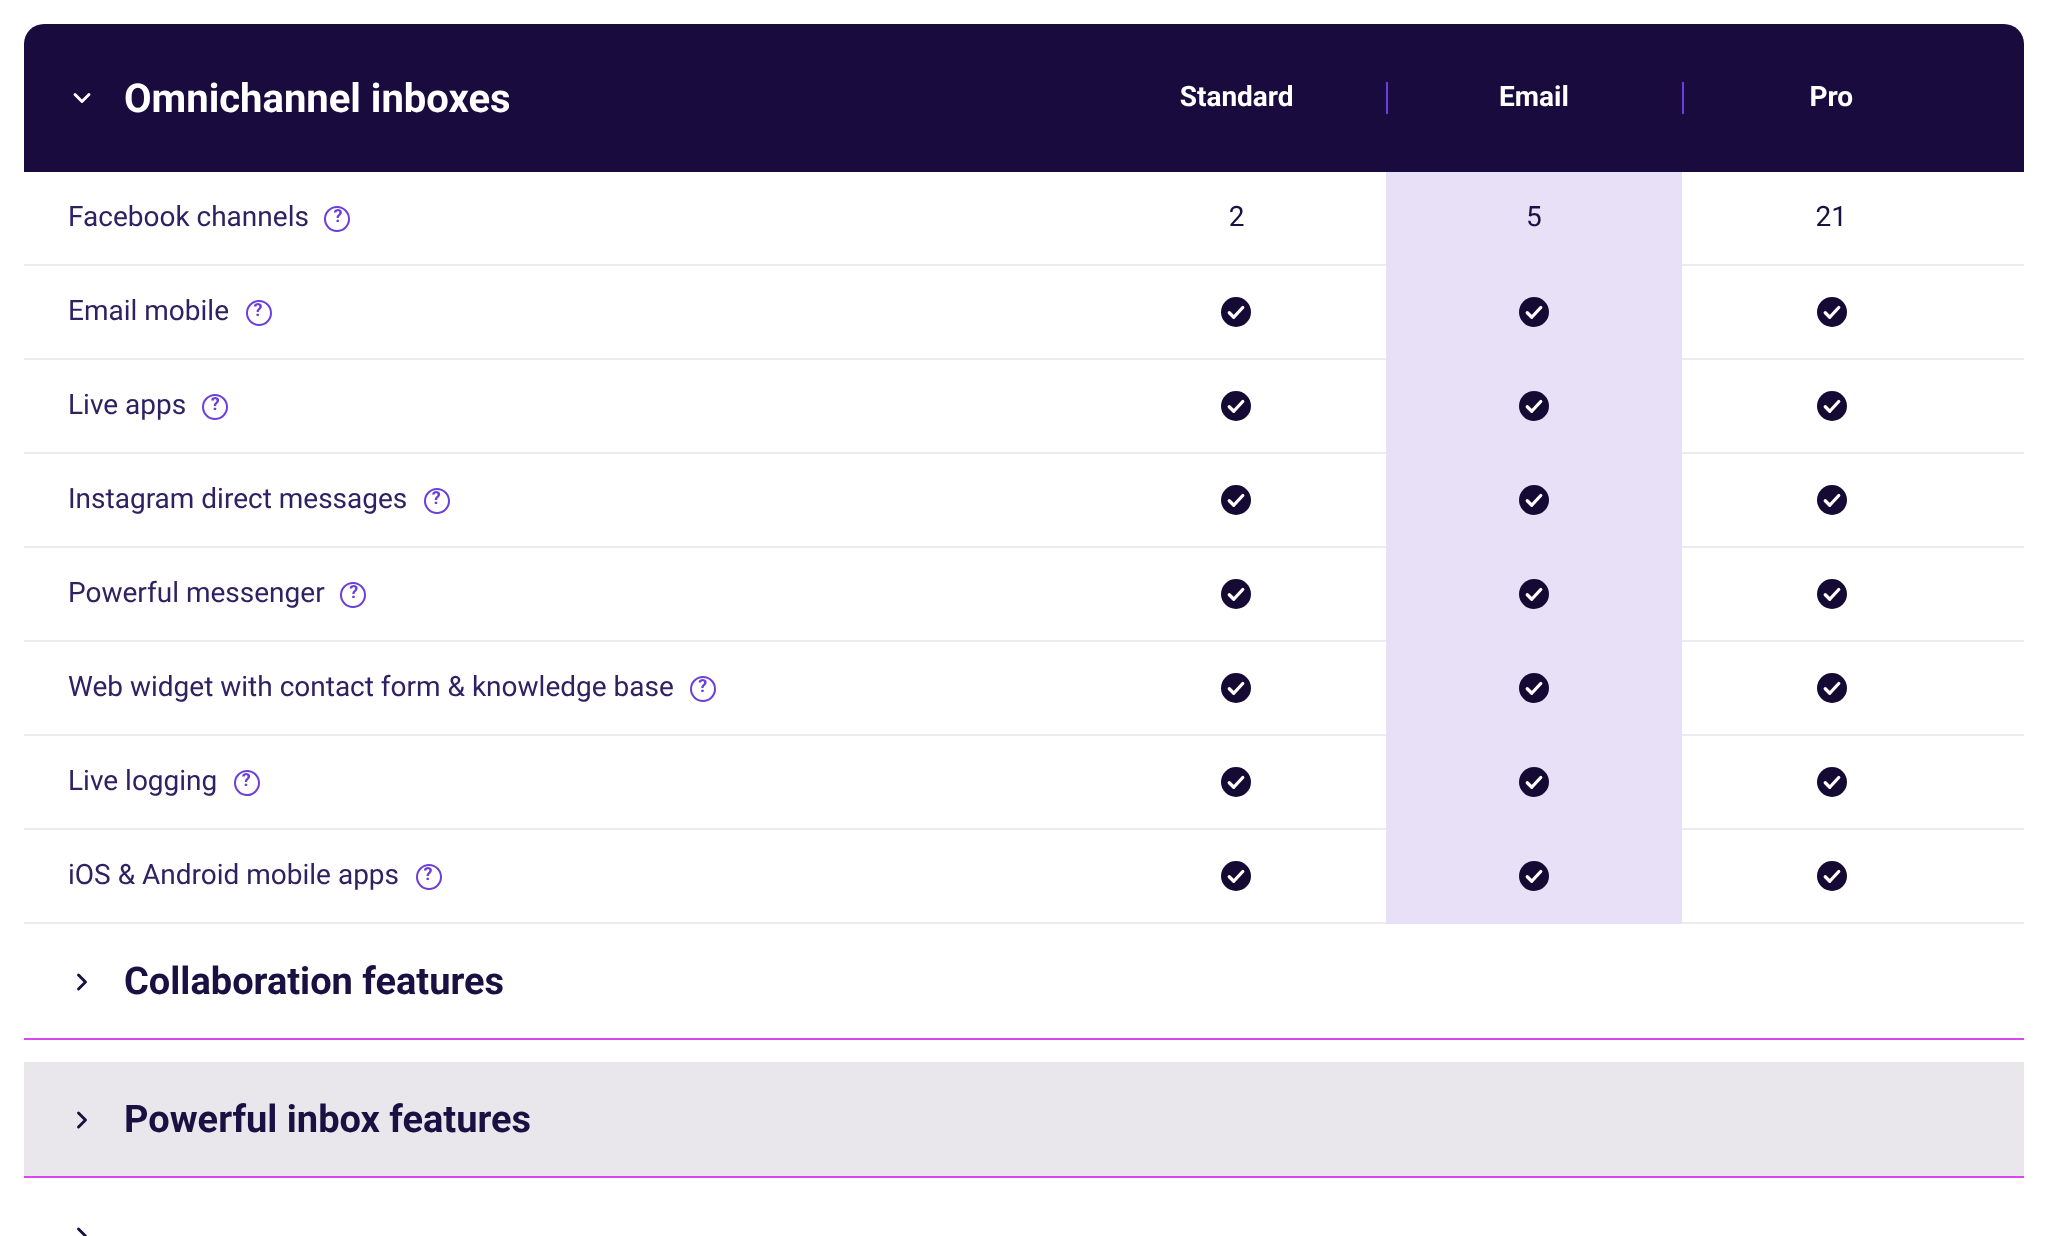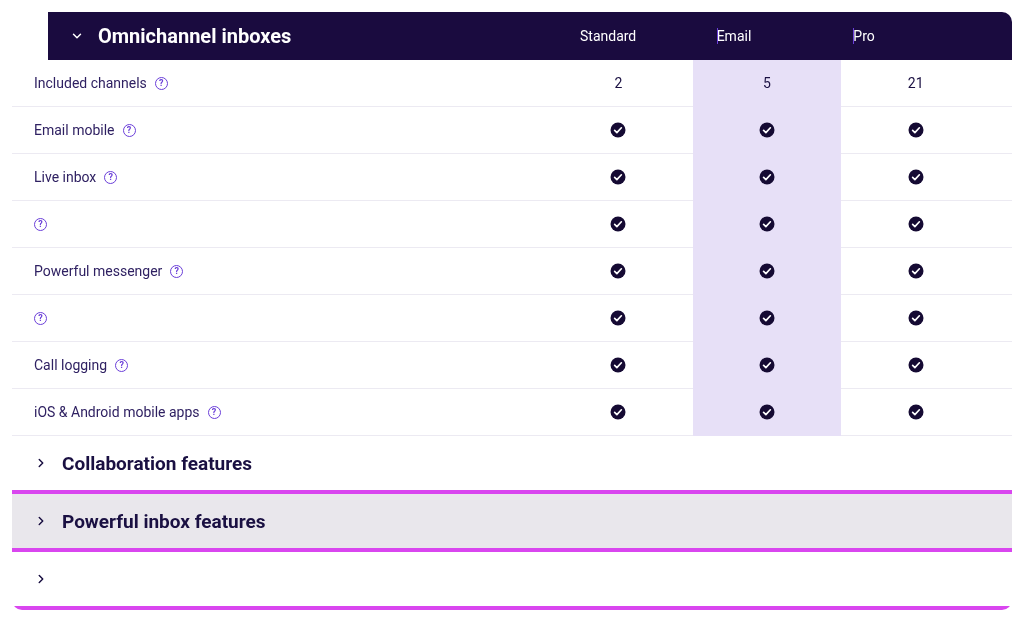--- a/index.html
+++ b/index.html
@@ -15,41 +15,40 @@
     margin: 0 auto;
     border-radius: 10px;
     overflow: hidden;
   }
   .header-row {
     background: #1a0b3f;
     color: #ffffff;
     display: grid;
     grid-template-columns: 510px 1fr 1fr 1fr;
     align-items: center;
-    height: 48px;
+    height: 74px;
     padding: 0 22px 0 22px;
-    margin-left: 36px;
   }
   .header-title-cell {
     display: flex;
     align-items: center;
     gap: 14px;
   }
   .section-title {
     font-size: 20px;
     font-weight: 700;
   }
   .chev {
     width: 14px; height: 14px;
     display: inline-flex; align-items: center; justify-content: center;
   }
   .plan-cell {
-    text-align: left;
+    text-align: center;
     font-size: 14px;
-    font-weight: 400;
+    font-weight: 700;
     color: #ffffff;
     position: relative;
   }
   .plan-sep-left::before {
     content: "";
     position: absolute;
     left: 0;
     top: 50%;
     transform: translateY(-50%);
     width: 1px;
@@ -111,24 +110,25 @@
   .collapsed-row {
     display: flex;
     align-items: center;
     gap: 14px;
     padding: 0 22px;
     height: 58px;
     font-size: 19px;
     font-weight: 700;
     color: #1a1042;
     background: #ffffff;
-    border-bottom: 4px solid #d946ef;
+    border-bottom: 1px solid #d946ef;
   }
   .collapsed-row.shaded {
     background: #e9e7ec;
+    margin-top: 11px;
   }
   .collapsed-row .chev svg path { stroke: #1a1042; }
 </style>
 </head>
 <body>
 
 <div class="table-wrap">
 
   <div class="header-row">
     <div class="header-title-cell">
@@ -142,21 +142,21 @@
     <div class="plan-cell">Standard</div>
     <div class="plan-cell plan-sep-left">Email</div>
     <div class="plan-cell plan-sep-left">Pro</div>
   </div>
 
   <div class="body" id="section-body">
     <div class="plus-stripe" id="plus-stripe" style="left: 680.667px; width: 148.667px;"></div>
 
   <div class="body-row">
         <div class="label-cell">
-          <span>Included channels</span>
+          <span>Facebook channels</span>
           <span class="help">?</span>
         </div>
         <div class="val-cell">2</div>
         <div class="val-cell">5</div>
         <div class="val-cell">21</div>
       </div>
       <div class="body-row">
         <div class="label-cell">
           <span>Email mobile</span>
           <span class="help">?</span>
@@ -181,50 +181,51 @@
           <div class="check">
             <svg viewBox="0 0 24 24" width="18" height="18">
               <circle cx="12" cy="12" r="10" fill="#150a33"></circle>
               <path d="M7.5 12.5l3 3 6-6.5" stroke="#ffffff" stroke-width="2.2" fill="none" stroke-linecap="round" stroke-linejoin="round"></path>
             </svg>
           </div>
         </div>
       </div>
       <div class="body-row">
         <div class="label-cell">
-          <span>Live inbox</span>
-          <span class="help">?</span>
-        </div>
-        <div class="val-cell">
-          <div class="check">
-            <svg viewBox="0 0 24 24" width="18" height="18">
-              <circle cx="12" cy="12" r="10" fill="#150a33"></circle>
-              <path d="M7.5 12.5l3 3 6-6.5" stroke="#ffffff" stroke-width="2.2" fill="none" stroke-linecap="round" stroke-linejoin="round"></path>
-            </svg>
-          </div>
-        </div>
-        <div class="val-cell">
-          <div class="check">
-            <svg viewBox="0 0 24 24" width="18" height="18">
-              <circle cx="12" cy="12" r="10" fill="#150a33"></circle>
-              <path d="M7.5 12.5l3 3 6-6.5" stroke="#ffffff" stroke-width="2.2" fill="none" stroke-linecap="round" stroke-linejoin="round"></path>
-            </svg>
-          </div>
-        </div>
-        <div class="val-cell">
-          <div class="check">
-            <svg viewBox="0 0 24 24" width="18" height="18">
-              <circle cx="12" cy="12" r="10" fill="#150a33"></circle>
-              <path d="M7.5 12.5l3 3 6-6.5" stroke="#ffffff" stroke-width="2.2" fill="none" stroke-linecap="round" stroke-linejoin="round"></path>
-            </svg>
-          </div>
-        </div>
-      </div>
-      <div class="body-row">
-        <div class="label-cell">
+          <span>Live apps</span>
+          <span class="help">?</span>
+        </div>
+        <div class="val-cell">
+          <div class="check">
+            <svg viewBox="0 0 24 24" width="18" height="18">
+              <circle cx="12" cy="12" r="10" fill="#150a33"></circle>
+              <path d="M7.5 12.5l3 3 6-6.5" stroke="#ffffff" stroke-width="2.2" fill="none" stroke-linecap="round" stroke-linejoin="round"></path>
+            </svg>
+          </div>
+        </div>
+        <div class="val-cell">
+          <div class="check">
+            <svg viewBox="0 0 24 24" width="18" height="18">
+              <circle cx="12" cy="12" r="10" fill="#150a33"></circle>
+              <path d="M7.5 12.5l3 3 6-6.5" stroke="#ffffff" stroke-width="2.2" fill="none" stroke-linecap="round" stroke-linejoin="round"></path>
+            </svg>
+          </div>
+        </div>
+        <div class="val-cell">
+          <div class="check">
+            <svg viewBox="0 0 24 24" width="18" height="18">
+              <circle cx="12" cy="12" r="10" fill="#150a33"></circle>
+              <path d="M7.5 12.5l3 3 6-6.5" stroke="#ffffff" stroke-width="2.2" fill="none" stroke-linecap="round" stroke-linejoin="round"></path>
+            </svg>
+          </div>
+        </div>
+      </div>
+      <div class="body-row">
+        <div class="label-cell">
+          <span>Instagram direct messages</span>
           <span class="help">?</span>
         </div>
         <div class="val-cell">
           <div class="check">
             <svg viewBox="0 0 24 24" width="18" height="18">
               <circle cx="12" cy="12" r="10" fill="#150a33"></circle>
               <path d="M7.5 12.5l3 3 6-6.5" stroke="#ffffff" stroke-width="2.2" fill="none" stroke-linecap="round" stroke-linejoin="round"></path>
             </svg>
           </div>
         </div>
@@ -270,50 +271,51 @@
           <div class="check">
             <svg viewBox="0 0 24 24" width="18" height="18">
               <circle cx="12" cy="12" r="10" fill="#150a33"></circle>
               <path d="M7.5 12.5l3 3 6-6.5" stroke="#ffffff" stroke-width="2.2" fill="none" stroke-linecap="round" stroke-linejoin="round"></path>
             </svg>
           </div>
         </div>
       </div>
       <div class="body-row">
         <div class="label-cell">
-          <span class="help">?</span>
-        </div>
-        <div class="val-cell">
-          <div class="check">
-            <svg viewBox="0 0 24 24" width="18" height="18">
-              <circle cx="12" cy="12" r="10" fill="#150a33"></circle>
-              <path d="M7.5 12.5l3 3 6-6.5" stroke="#ffffff" stroke-width="2.2" fill="none" stroke-linecap="round" stroke-linejoin="round"></path>
-            </svg>
-          </div>
-        </div>
-        <div class="val-cell">
-          <div class="check">
-            <svg viewBox="0 0 24 24" width="18" height="18">
-              <circle cx="12" cy="12" r="10" fill="#150a33"></circle>
-              <path d="M7.5 12.5l3 3 6-6.5" stroke="#ffffff" stroke-width="2.2" fill="none" stroke-linecap="round" stroke-linejoin="round"></path>
-            </svg>
-          </div>
-        </div>
-        <div class="val-cell">
-          <div class="check">
-            <svg viewBox="0 0 24 24" width="18" height="18">
-              <circle cx="12" cy="12" r="10" fill="#150a33"></circle>
-              <path d="M7.5 12.5l3 3 6-6.5" stroke="#ffffff" stroke-width="2.2" fill="none" stroke-linecap="round" stroke-linejoin="round"></path>
-            </svg>
-          </div>
-        </div>
-      </div>
-      <div class="body-row">
-        <div class="label-cell">
-          <span>Call logging</span>
+          <span>Web widget with contact form &amp; knowledge base</span>
+          <span class="help">?</span>
+        </div>
+        <div class="val-cell">
+          <div class="check">
+            <svg viewBox="0 0 24 24" width="18" height="18">
+              <circle cx="12" cy="12" r="10" fill="#150a33"></circle>
+              <path d="M7.5 12.5l3 3 6-6.5" stroke="#ffffff" stroke-width="2.2" fill="none" stroke-linecap="round" stroke-linejoin="round"></path>
+            </svg>
+          </div>
+        </div>
+        <div class="val-cell">
+          <div class="check">
+            <svg viewBox="0 0 24 24" width="18" height="18">
+              <circle cx="12" cy="12" r="10" fill="#150a33"></circle>
+              <path d="M7.5 12.5l3 3 6-6.5" stroke="#ffffff" stroke-width="2.2" fill="none" stroke-linecap="round" stroke-linejoin="round"></path>
+            </svg>
+          </div>
+        </div>
+        <div class="val-cell">
+          <div class="check">
+            <svg viewBox="0 0 24 24" width="18" height="18">
+              <circle cx="12" cy="12" r="10" fill="#150a33"></circle>
+              <path d="M7.5 12.5l3 3 6-6.5" stroke="#ffffff" stroke-width="2.2" fill="none" stroke-linecap="round" stroke-linejoin="round"></path>
+            </svg>
+          </div>
+        </div>
+      </div>
+      <div class="body-row">
+        <div class="label-cell">
+          <span>Live logging</span>
           <span class="help">?</span>
         </div>
         <div class="val-cell">
           <div class="check">
             <svg viewBox="0 0 24 24" width="18" height="18">
               <circle cx="12" cy="12" r="10" fill="#150a33"></circle>
               <path d="M7.5 12.5l3 3 6-6.5" stroke="#ffffff" stroke-width="2.2" fill="none" stroke-linecap="round" stroke-linejoin="round"></path>
             </svg>
           </div>
         </div>

